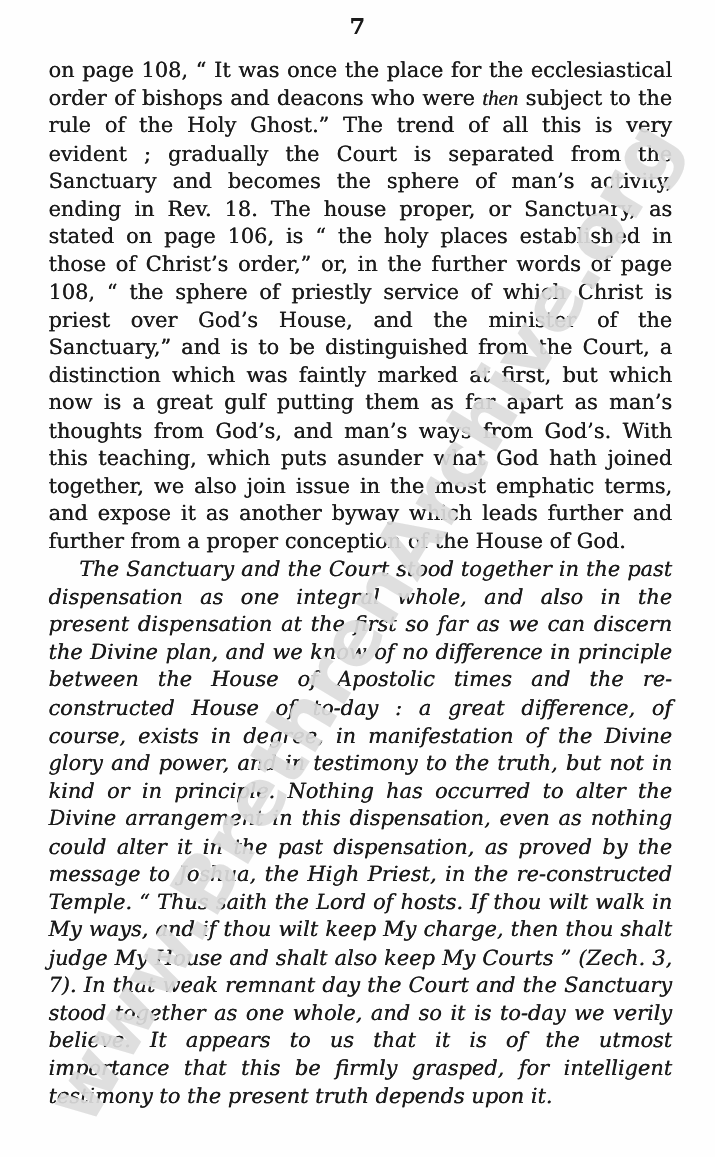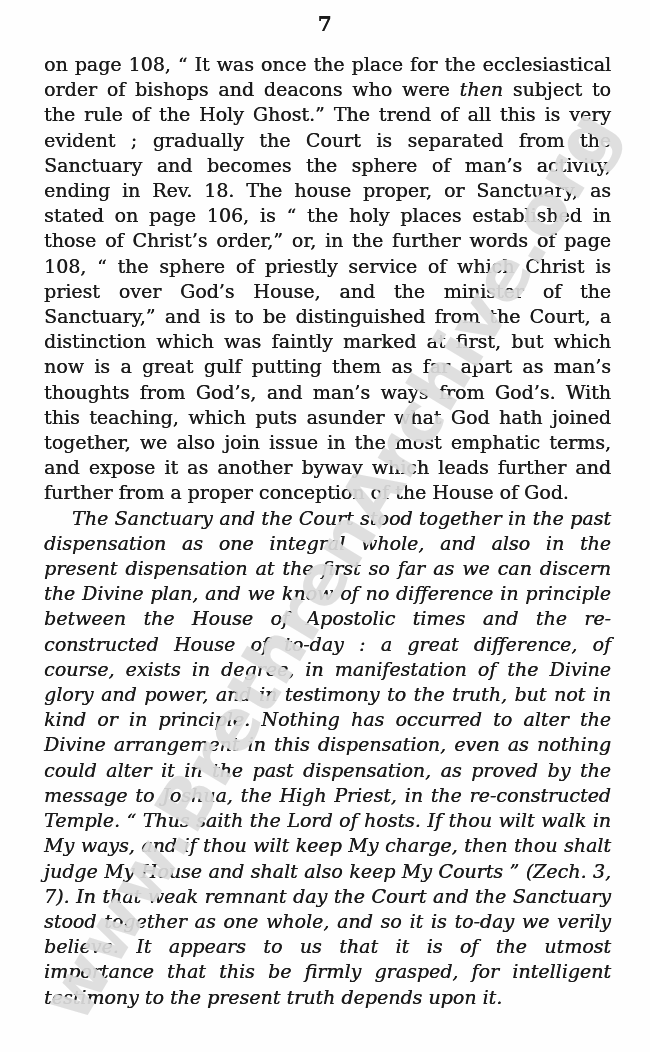--- a/index.html
+++ b/index.html
@@ -41,20 +41,21 @@
   .body-text p {
     margin: 0;
     padding: 0;
   }
   .para-2 {
     text-indent: 28px;
     font-style: italic;
   }
   em.book-italic {
     font-style: italic;
+    font-family: Liberation Serif, serif;
   }
   .watermark {
     position: absolute;
     left: 330px;
     top: 565px;
     transform: translate(-50%, -50%) rotate(-59deg);
     font-family: "DejaVu Sans", sans-serif;
     font-weight: bold;
     font-size: 70px;
     letter-spacing: 1px;

